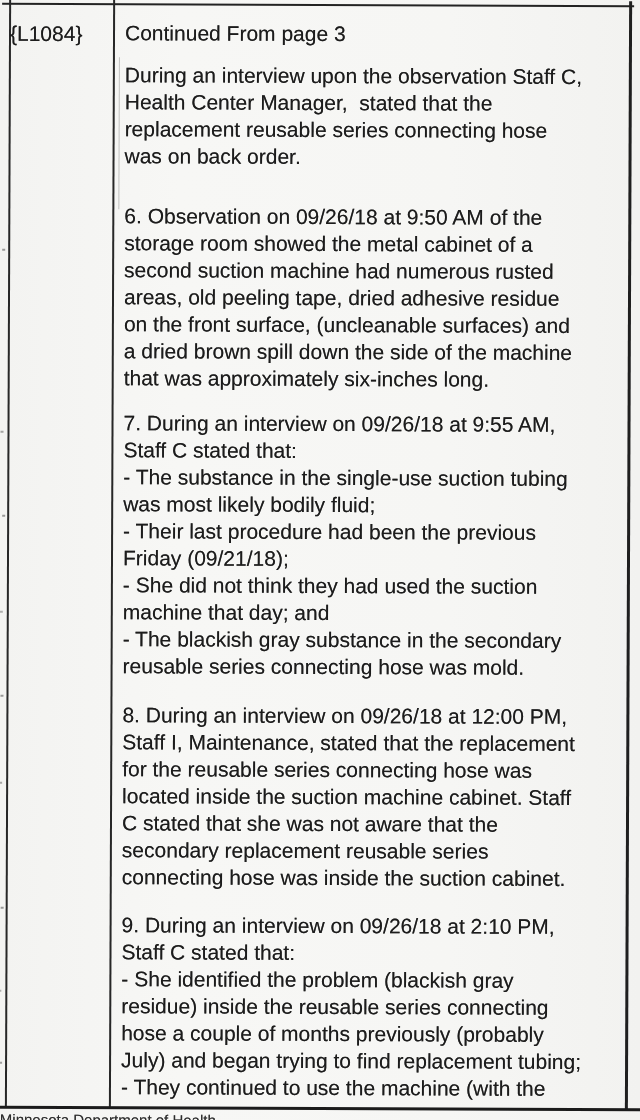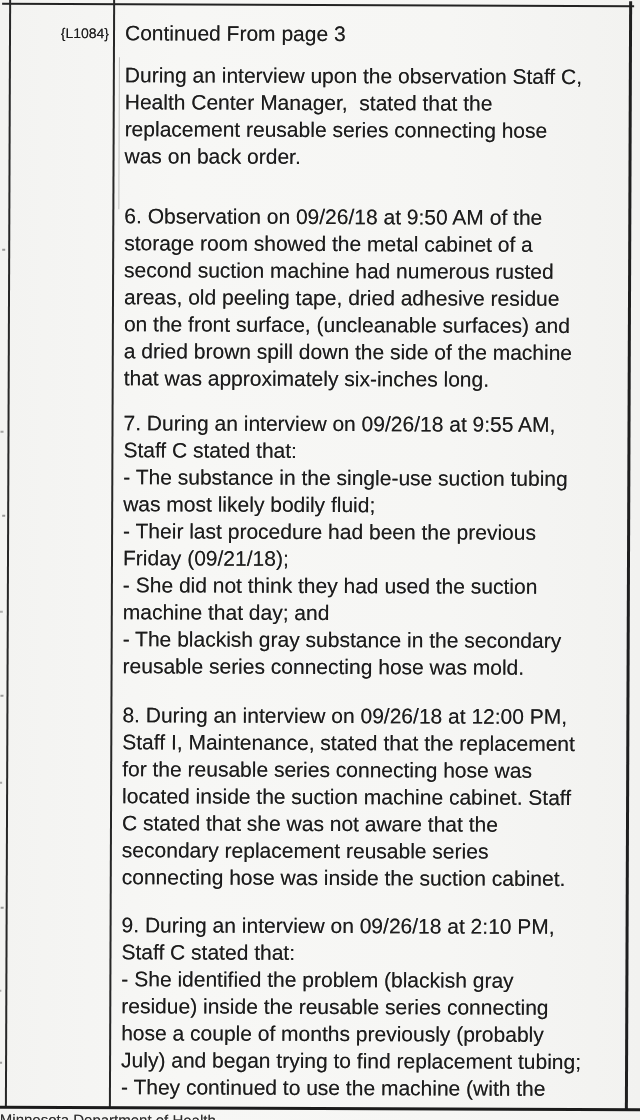--- a/index.html
+++ b/index.html
@@ -42,22 +42,22 @@
       1px 696px 0 0 rgba(45,45,45,.45),
       0px 783px 0 0 rgba(45,45,45,.38),
       2px 908px 0 0 rgba(45,45,45,.45),
       0px 991px 0 0 rgba(45,45,45,.35),
       1px 1063px 0 0 rgba(45,45,45,.42);
   }
   
   .tag {
     position: absolute;
     left: 8px; top: 21px; width: 99px;
-    text-align: right;
-    font-size: 14px;
+    text-align: left;
+    font-size: 21px;
     line-height: 27px;
     text-shadow: 0 0 0.6px rgba(25,25,25,.65);
   }
   .content {
     position: absolute;
     left: 123px; top: 20px; width: 505px;
   }
   .ln {
     display: block;
     white-space: pre;

